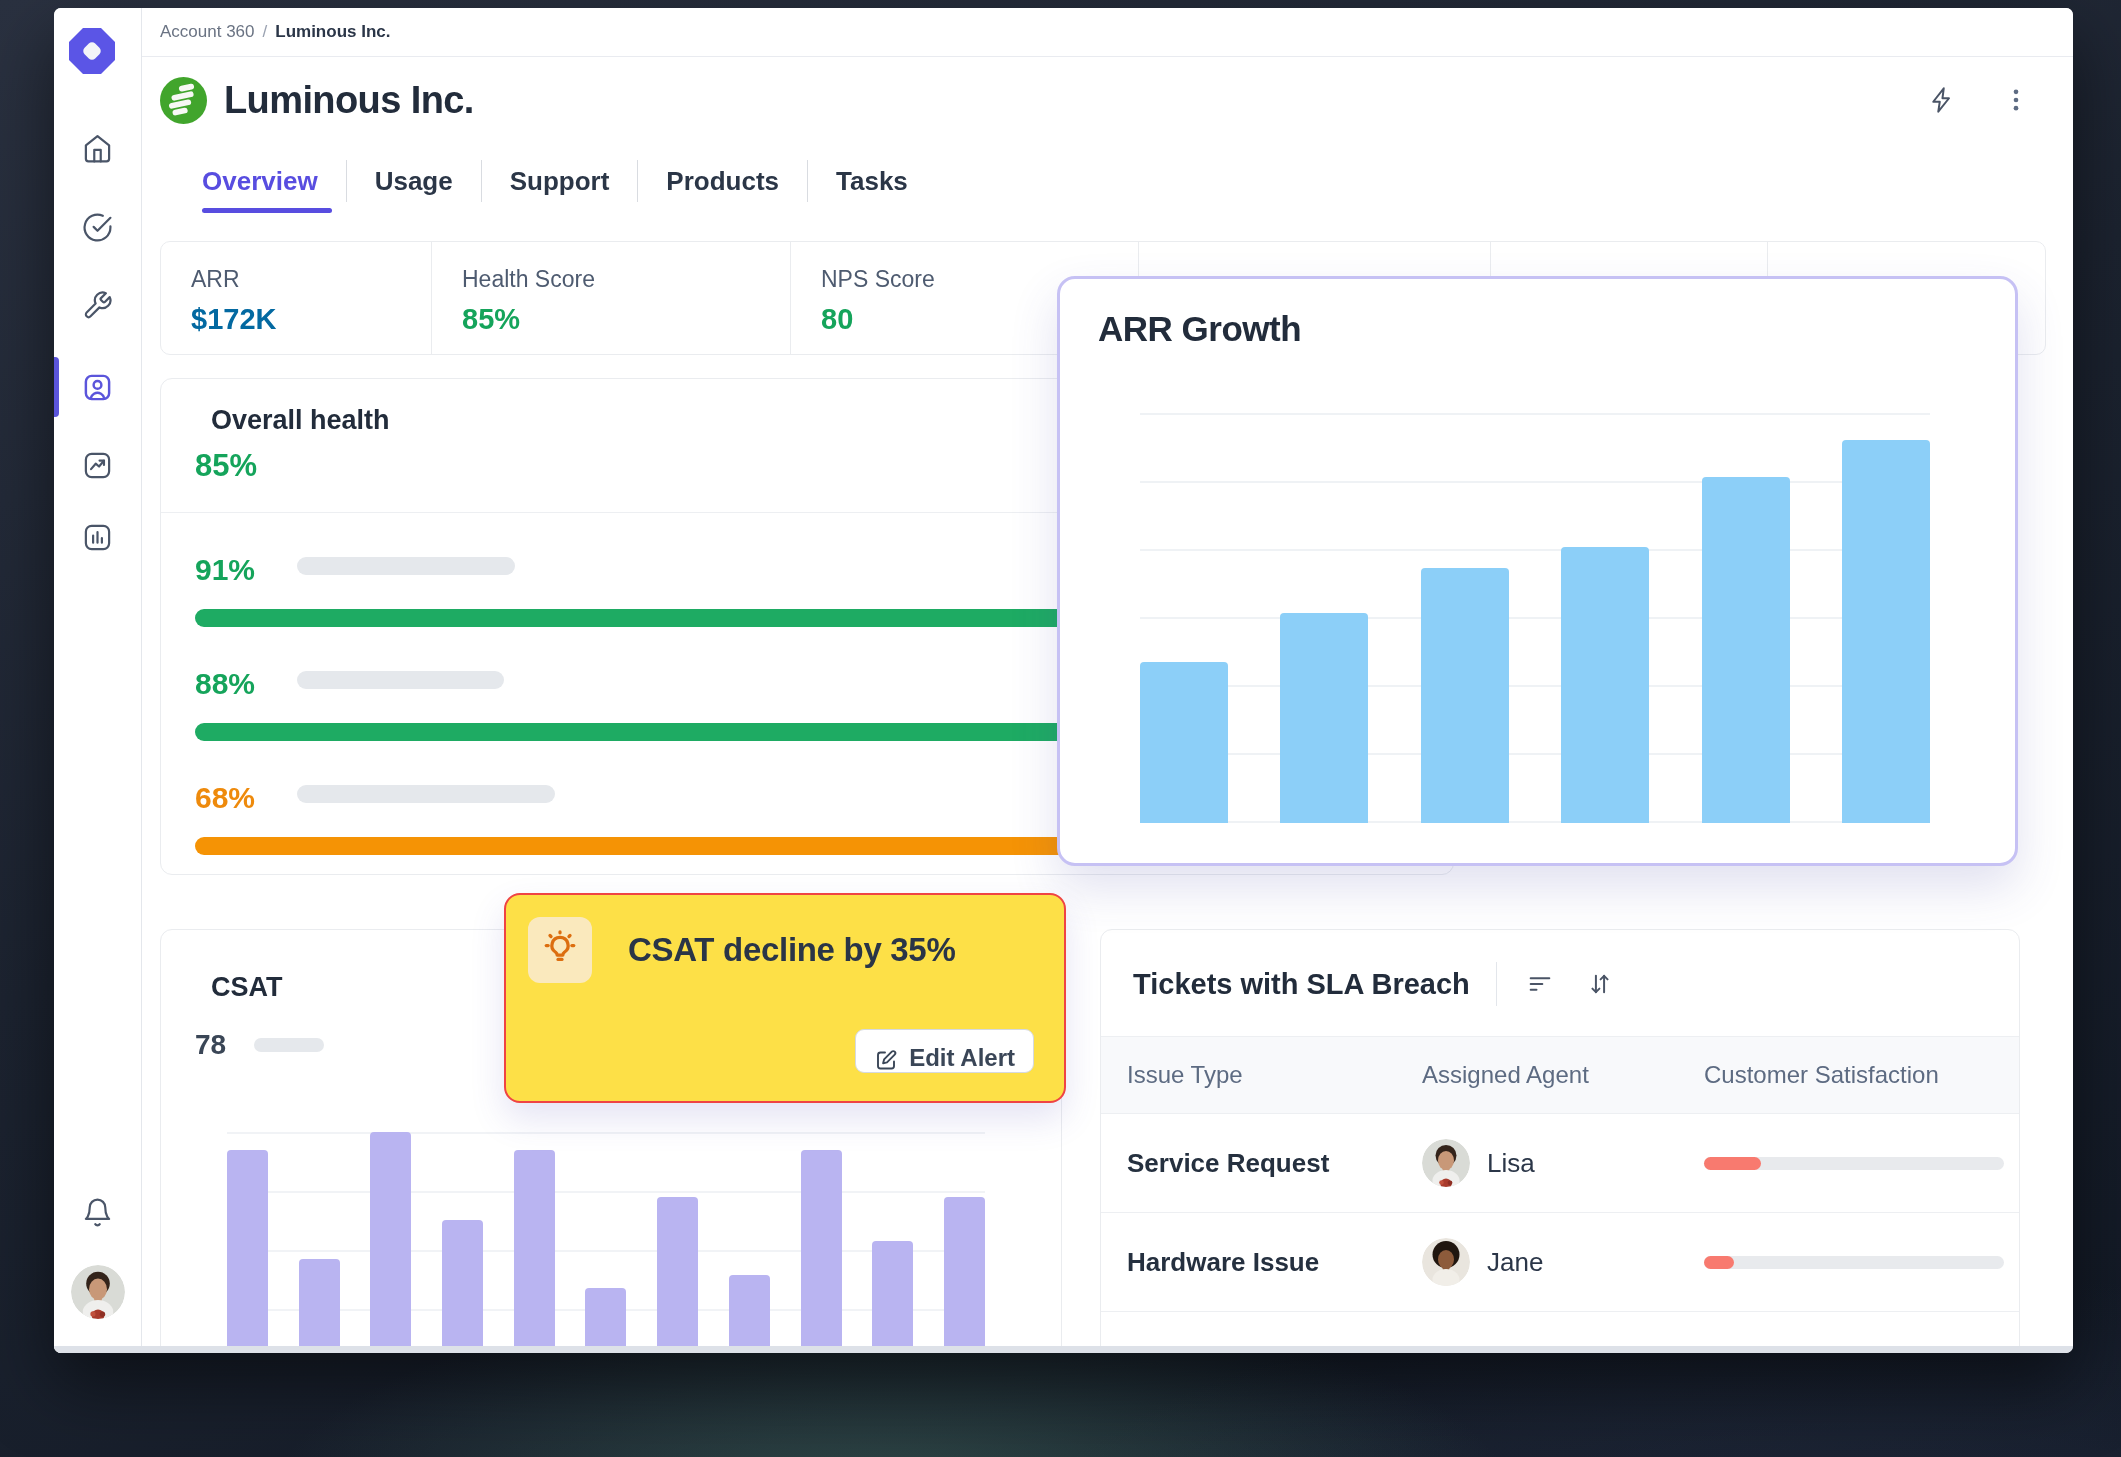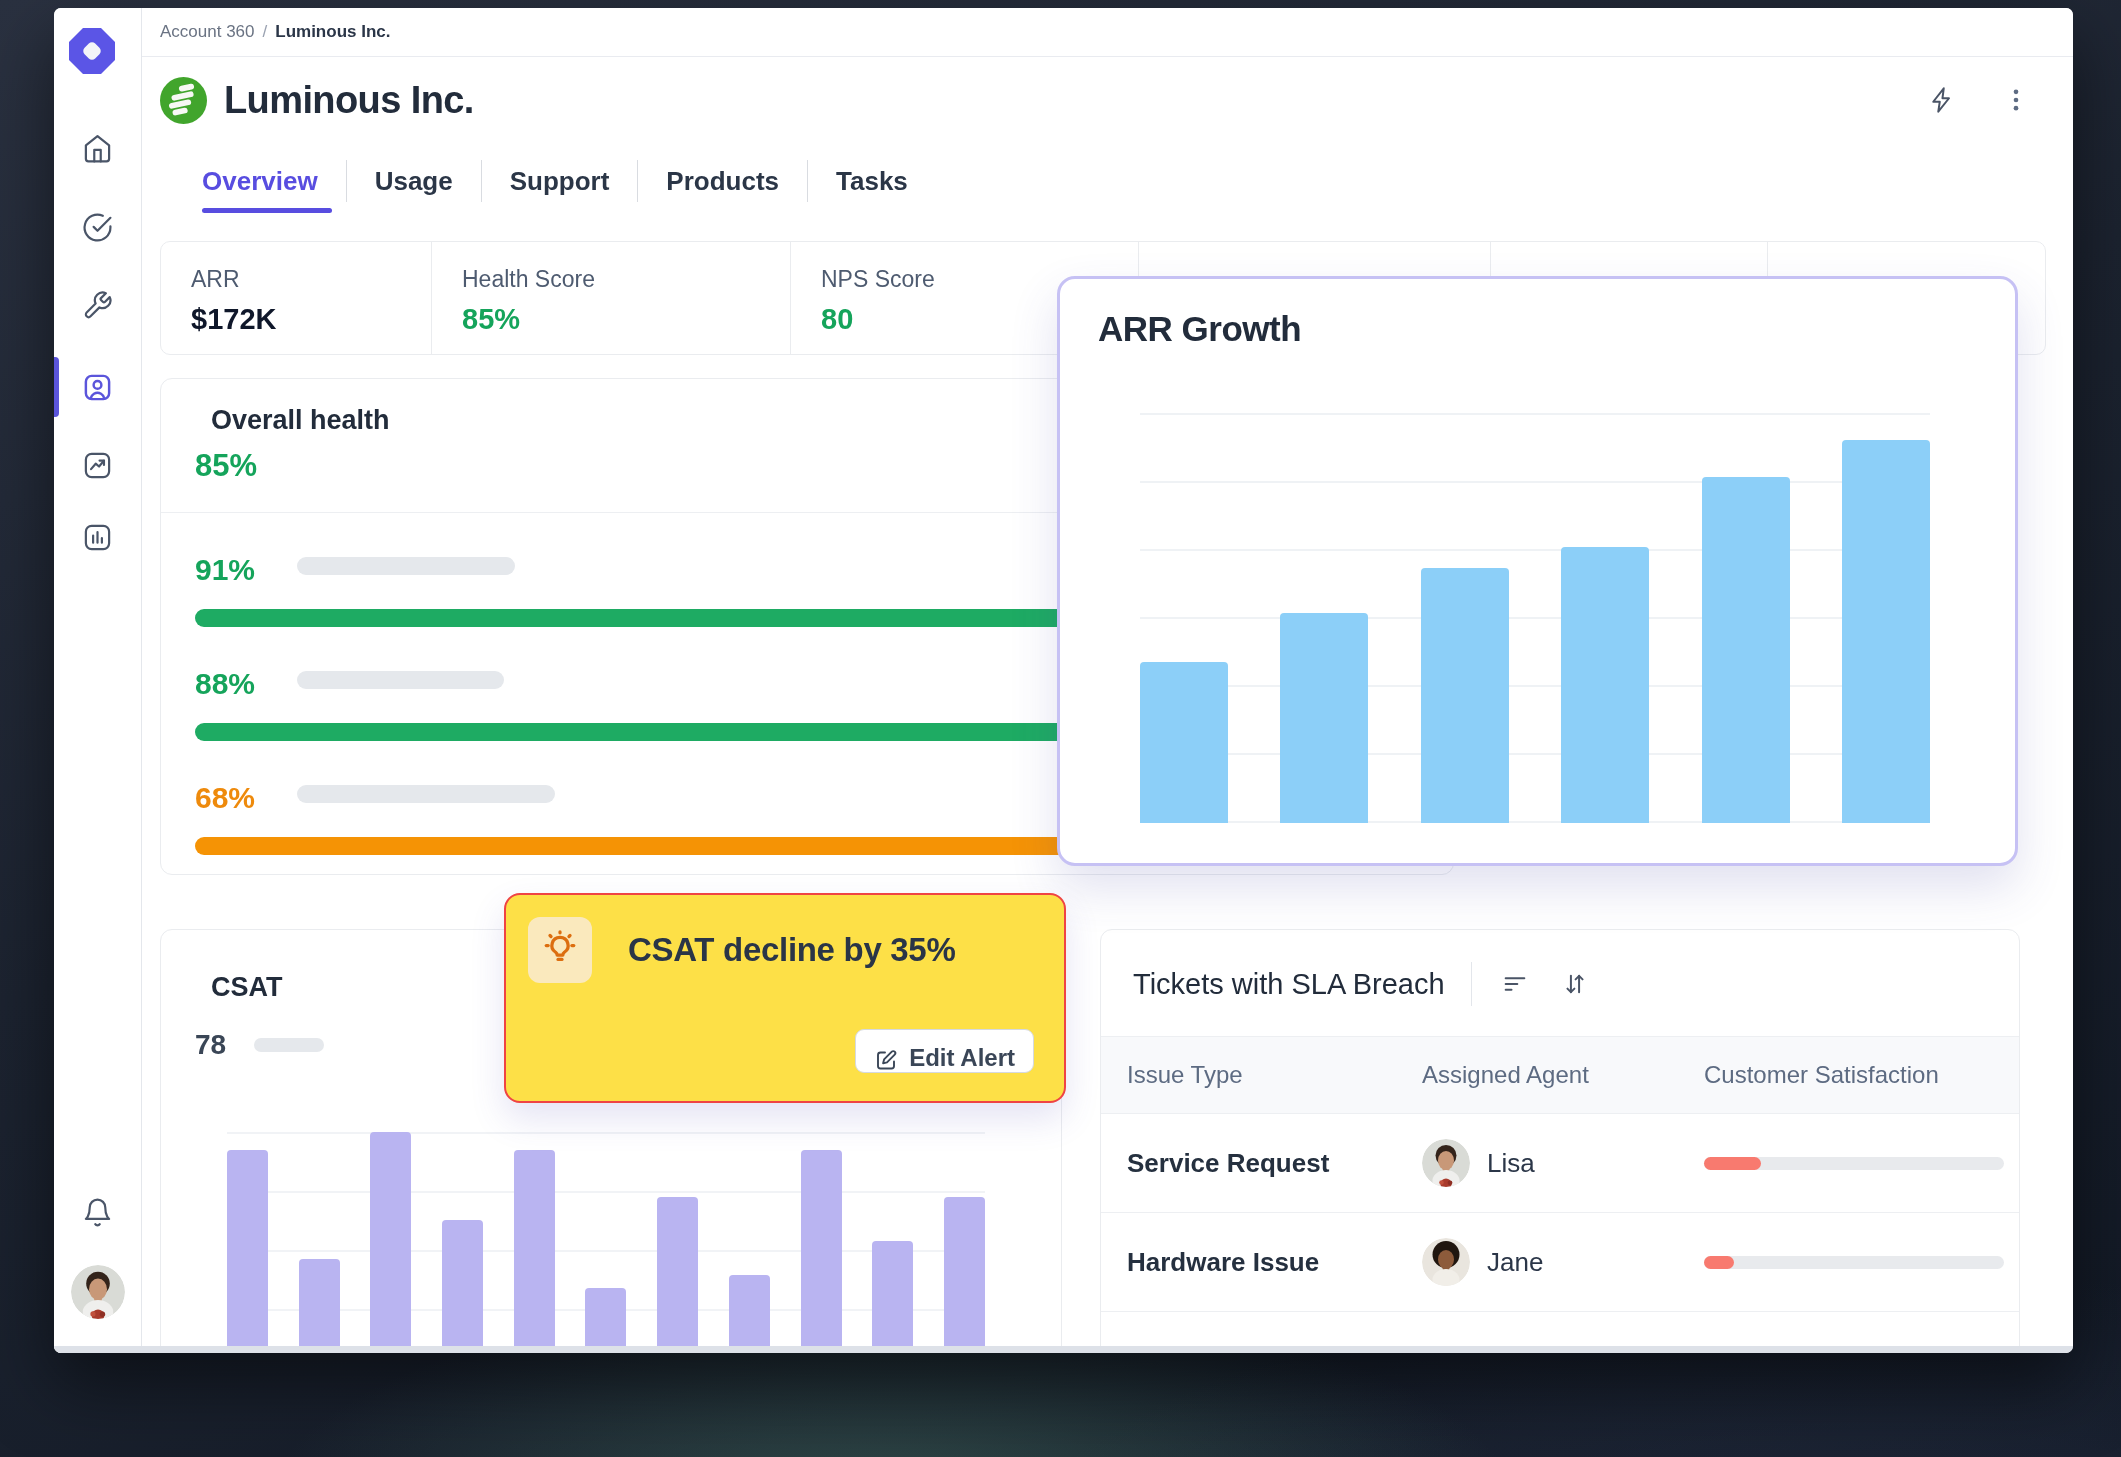--- a/index.html
+++ b/index.html
@@ -89,21 +89,21 @@
   .csat-value { font-size:28px; font-weight:700; color:#3A4656; }
   .csat-pill { width:70px; height:14px; border-radius:7px; background:#E5E8EC; }
   .chart { position:absolute; display:flex; align-items:flex-end; justify-content:space-between; }
   .csat-chart { left:66px; right:76px; top:179px; bottom:0;
     background:repeating-linear-gradient(to top, transparent 0 57px, #F1F3F6 57px 59px); }
   .vbar { border-radius:4px 4px 0 0; }
 
   .tickets-card { left:1046px; top:921px; width:920px; height:440px; z-index:1; overflow:hidden; }
   .tickets-head { display:flex; align-items:center; gap:26px; padding:30px 32px 0; height:78px; }
   .vsep { width:1px; height:44px; background:#E3E6EB; }
-  .tickets-title { font-size:29px; font-weight:400; color:#222C3B; }
+  .tickets-title { font-size:29px; font-weight:700; color:#222C3B; }
   .table-header { margin-top:28px; height:78px; background:#F8F9FB;
     border-top:1px solid #EDEFF2; border-bottom:1px solid #EDEFF2;
     display:grid; grid-template-columns:295px 282px auto; align-items:center;
     padding-left:26px; font-size:24px; color:#5D6B82; }
   .t-row { height:99px; display:grid; grid-template-columns:295px 282px auto; align-items:center;
     padding-left:26px; border-bottom:1px solid #EDEFF2; }
   .t-issue { font-size:26px; font-weight:600; color:#25303F; }
   .t-agent { display:flex; align-items:center; gap:17px; font-size:26px; color:#2B3648; }
   .t-agent .avatar-sm { width:48px; height:48px; border-radius:50%; overflow:hidden; flex:0 0 48px; }
   .t-agent .avatar-sm svg { display:block; width:100%; height:100%; }
@@ -257,21 +257,21 @@
       <button class="tab">Support</button>
       <span class="tab-sep"></span>
       <button class="tab">Products</button>
       <span class="tab-sep"></span>
       <button class="tab">Tasks</button>
     </nav>
 
   <div class="stats">
       <div class="stat-cell">
         <div class="stat-label">ARR</div>
-        <div class="stat-value" style="color: #0f172a;">$172K</div>
+        <div class="stat-value" style="color: #0369a1;">$172K</div>
       </div>
       <div class="stat-cell">
         <div class="stat-label">Health Score</div>
         <div class="stat-value" style="color: rgb(21, 164, 91);">85%</div>
       </div>
       <div class="stat-cell">
         <div class="stat-label">NPS Score</div>
         <div class="stat-value" style="color: rgb(21, 164, 91);">80</div>
       </div>
       <div class="stat-cell">

